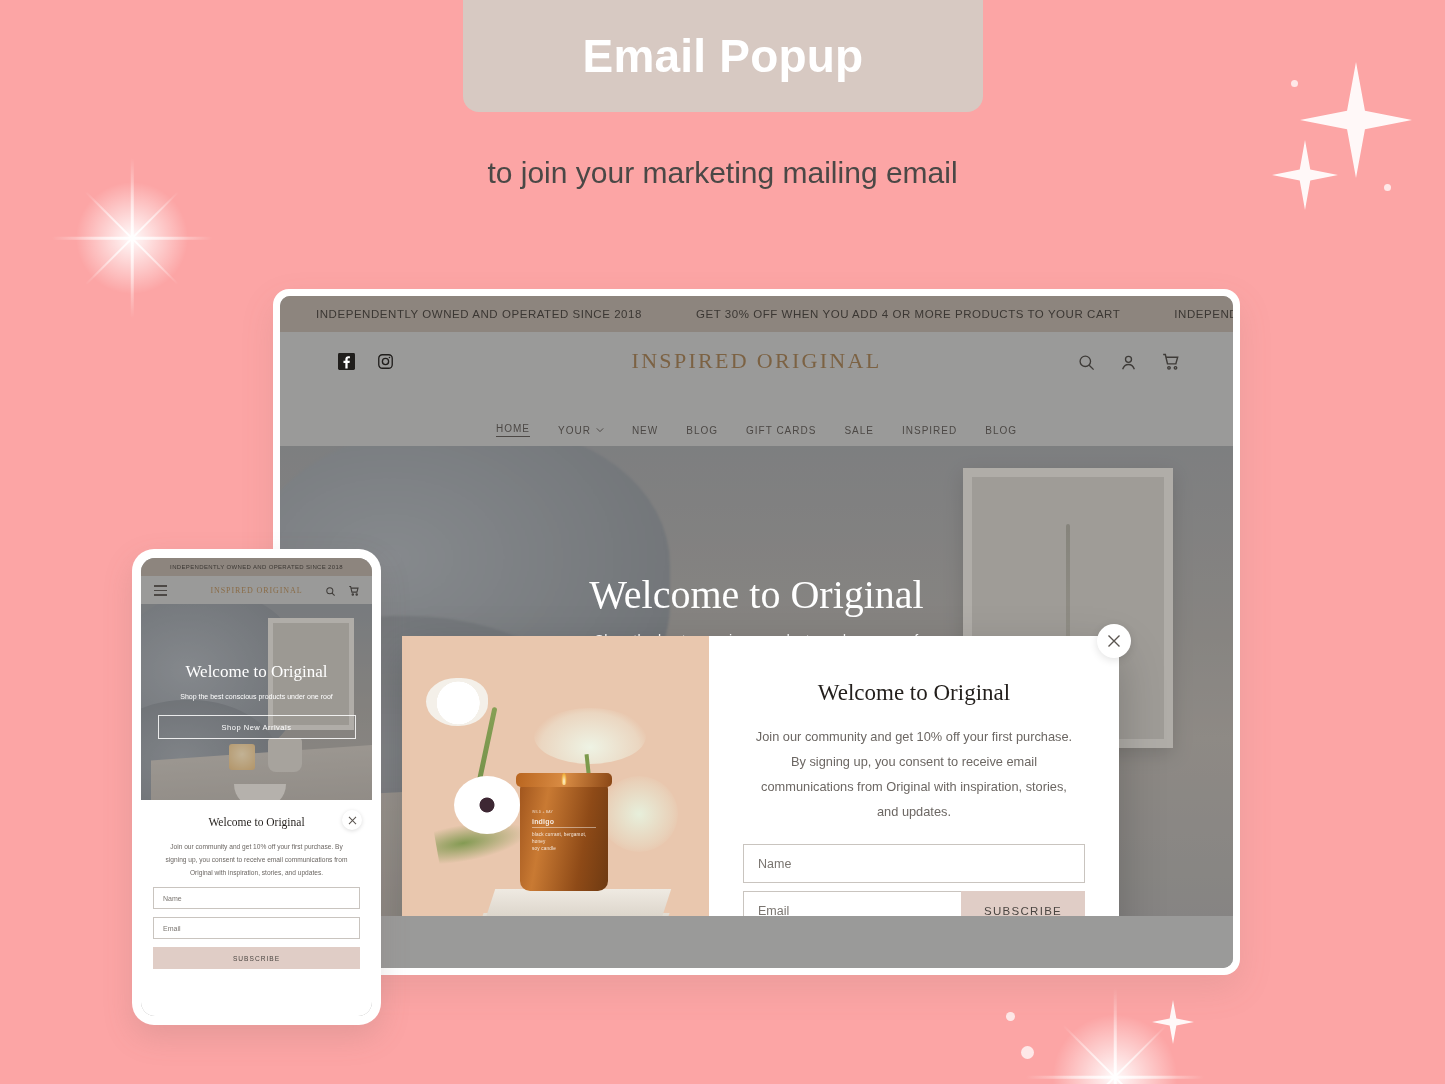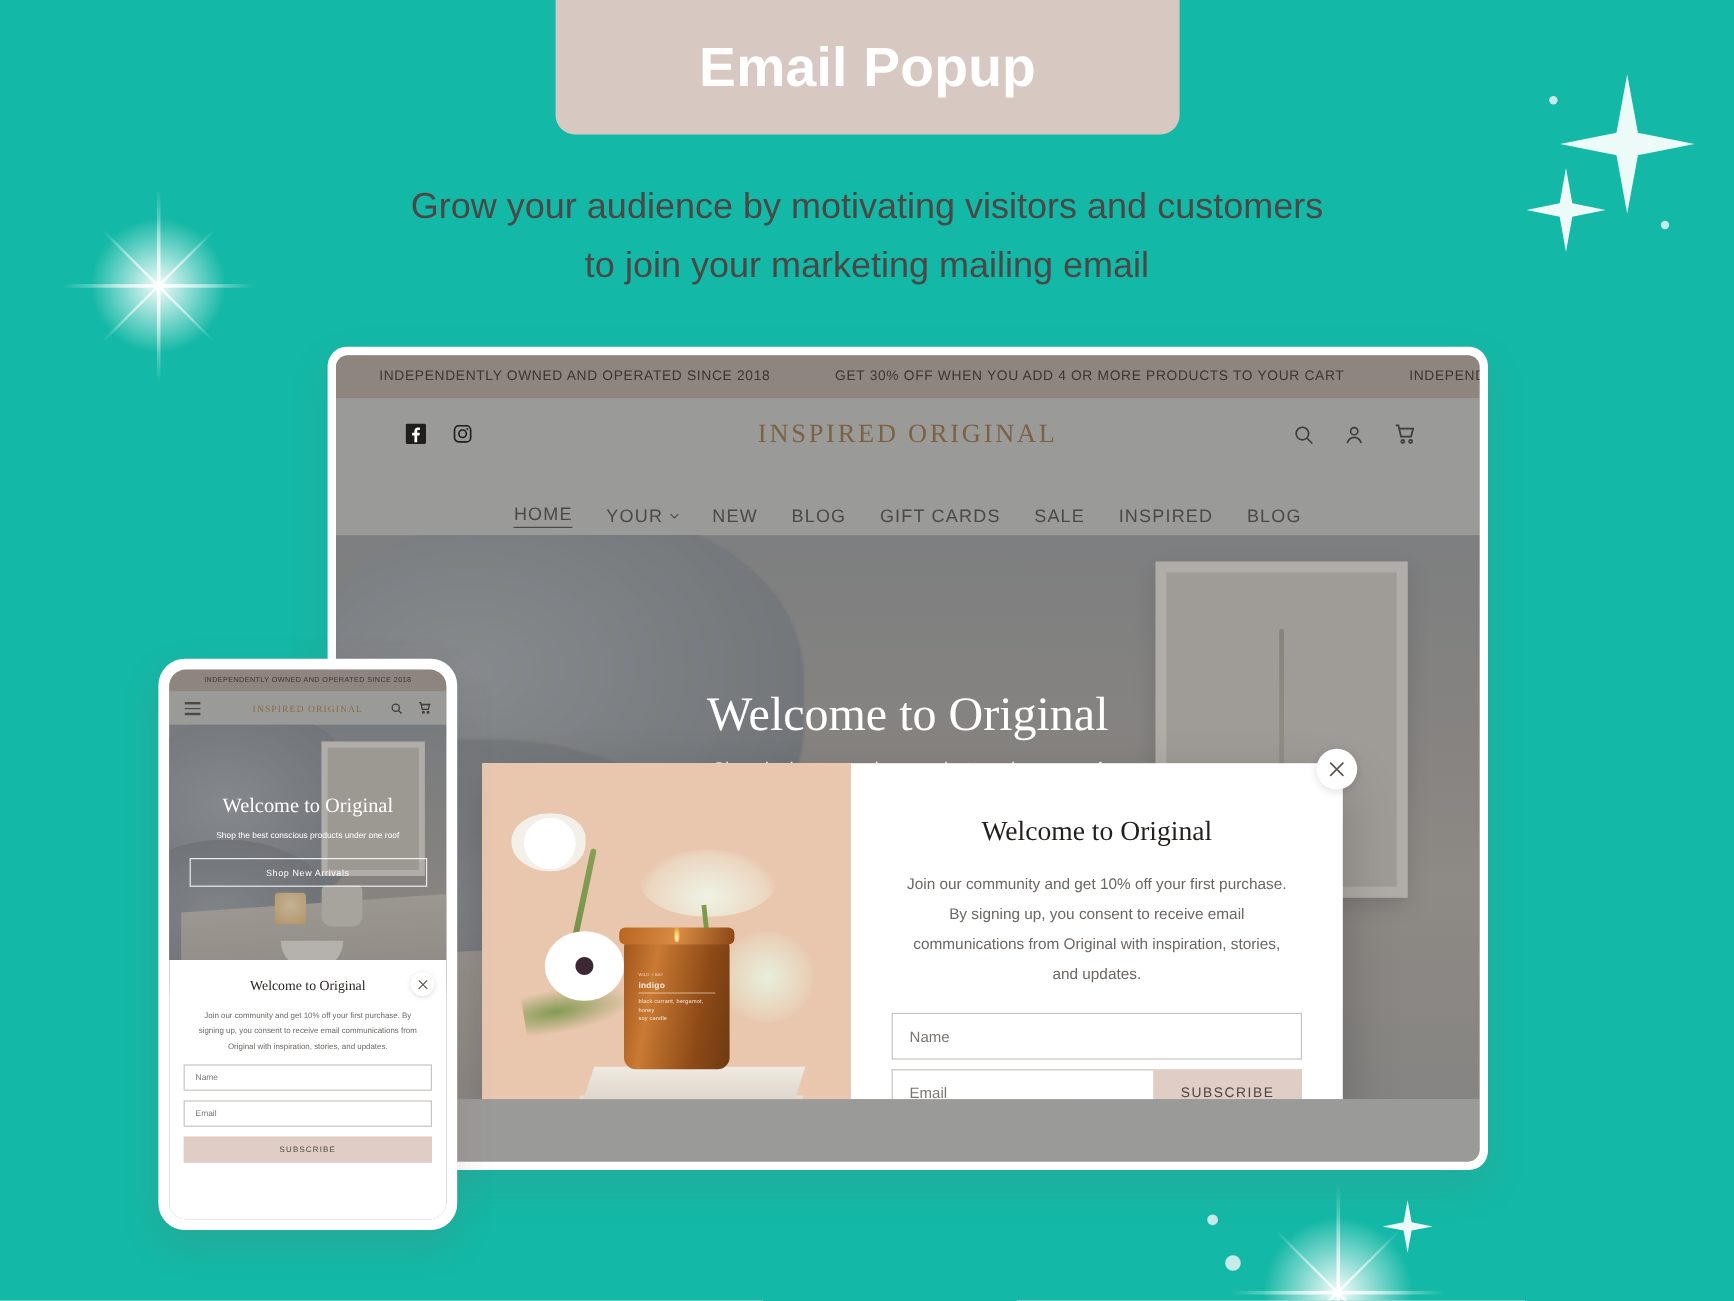--- a/index.html
+++ b/index.html
@@ -5,21 +5,21 @@
   * { box-sizing: border-box; margin: 0; padding: 0; }
   html, body {
     width: 1445px; height: 1084px;
     overflow: hidden;
     background: #f5f1ee;
     font-family: "Liberation Sans", sans-serif;
   }
   .stage {
     position: relative;
     width: 1445px; height: 1084px;
-    background: #14b8a6;
+    background: #fca5a5;
     overflow: hidden;
   }
 
   
   .sparkle { position: absolute; pointer-events: none; }
   .sp8 {
     background:
       radial-gradient(closest-side, rgba(255,255,255,.95), rgba(255,255,255,0) 70%);
   }
   .sp8::before, .sp8::after,
@@ -93,21 +93,21 @@
     position: absolute; left: 0; right: 0; top: 16px; text-align: center;
     font-family: "Liberation Serif", serif;
     font-size: 22px; letter-spacing: 2.3px; color: #7c6243;
   }
   .d-icons { position: absolute; right: 52px; top: 20px; display: flex; gap: 23px; align-items: center; }
   .d-nav {
     background: #9a9a99; height: 32px;
     display: flex; align-items: center; justify-content: center; gap: 28px;
   }
   .d-nav a {
-    font-size: 15px; letter-spacing: 1px; color: #4c4845; text-decoration: none;
+    font-size: 10px; letter-spacing: 1px; color: #4c4845; text-decoration: none;
     display: flex; align-items: center; gap: 5px; justify-content: center;
   }
   .d-nav a.active { border-bottom: 1px solid #4c4845; padding-bottom: 2px; }
   .d-hero {
     position: relative; height: 470px; overflow: hidden;
     background: linear-gradient(180deg,#7f8184 0%, #8e8a85 38%, #9b948c 62%, #8e8b88 100%);
   }
   
   .hero-art { position:absolute; inset:0; }
   .hero-art .pillow {
@@ -389,21 +389,20 @@
     </div>
   <div class="sparkle sp4" style="left:1152px; top:1000px; width:42px; height:44px;"></div>
   <div class="sparkle dot" style="left:1006px; top:1012px; width:9px; height:9px;"></div>
   <div class="sparkle dot" style="left:1021px; top:1046px; width:13px; height:13px;"></div>
 
   <div class="title-chip">
     <h1>Email Popup</h1>
   </div>
 
   <div class="subtitle">
-    <div>Grow your audience by motivating visitors and customers</div>
     <div>to join your marketing mailing email</div>
   </div>
 
   <div class="desktop-frame">
     <div class="desktop-screen">
 
       <div class="announce">
         <span>INDEPENDENTLY OWNED AND OPERATED SINCE 2018</span>
         <span>GET 30% OFF WHEN YOU ADD 4 OR MORE PRODUCTS TO YOUR CART</span>
         <span>INDEPENDENTLY OWNED AND OPER</span>

